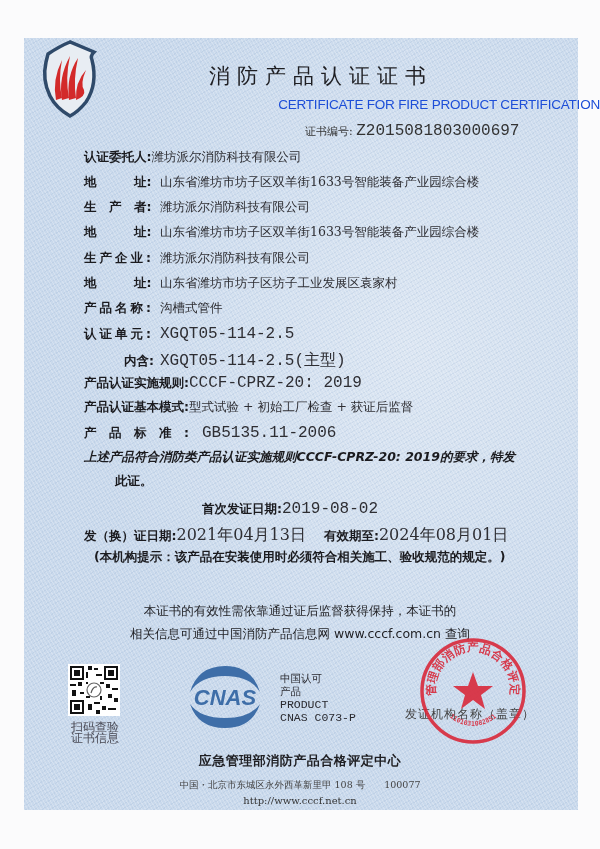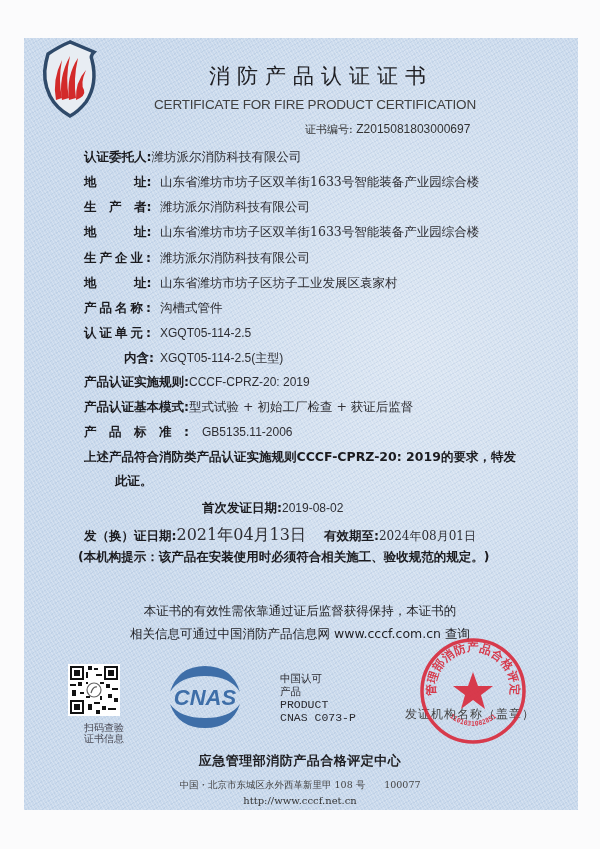--- a/index.html
+++ b/index.html
@@ -18,39 +18,39 @@
       radial-gradient(ellipse at 70% 40%, rgba(255,255,255,0.35), rgba(255,255,255,0) 60%);
   }
   .abs { position:absolute; }
   .logo { left:40px; top:40px; width:60px; height:78px; }
   .title-cn {
     left:0; width:600px; top:62px; text-align:center;
     font-family:"DejaVu Sans", sans-serif; font-size:21px; letter-spacing:7px;
     color:#1e1e22; padding-left:42px; box-sizing:border-box;
   }
   .title-en {
-    left:0; width:600px; top:97px; text-align:center;
-    font-family:"Liberation Sans", sans-serif; font-size:13.5px; color:#404040;
+    left:0; width:600px; top:97px; text-align:right;
+    font-family:"Liberation Sans", sans-serif; font-size:13.5px; color:#1d4ed8;
     padding-left:30px; box-sizing:border-box; letter-spacing:-0.2px;
   }
   .cert-no {
     left:305px; top:122px; font-size:11px; color:#333;
   }
   .row { left:84px; font-size:12.5px; white-space:nowrap; }
   .row .lbl { font-family:"DejaVu Sans", sans-serif; font-weight:bold; color:#1b1b1f; display:inline-block; }
   .row .val { color:#2e2e33; }
-  .mono { font-family:Liberation Sans, sans-serif; font-size:12px; }
+  .mono { font-family:Liberation Mono, monospace; font-size:16px; }
   .stmt { left:84px; font-family:"DejaVu Sans", sans-serif; font-weight:bold; font-size:12.5px; color:#1b1b1f; white-space:nowrap; }
   .notice {
     left:0; width:600px; text-align:center; font-family:"DejaVu Sans", sans-serif;
     font-size:12.5px; color:#1e1e22;
   }
   .qr { left:68px; top:664px; width:52px; height:52px; background:#fff; }
-  .qr-caption { left:66px; top:722px; width:58px; text-align:right; font-family:"DejaVu Sans", sans-serif; font-size:10px; line-height:11px; color:#4a4a55; }
-  .cnas { left:160px; top:662px; width:90px; height:70px; }
+  .qr-caption { left:66px; top:722px; width:58px; text-align:center; font-family:"DejaVu Sans", sans-serif; font-size:12px; line-height:11px; color:#4a4a55; }
+  .cnas { left:180px; top:662px; width:90px; height:70px; }
   .cnas-text { left:280px; top:672px; font-size:10.5px; line-height:13px; color:#2a2a30; }
   .cnas-text .en { font-family:Liberation Mono, monospace; font-size:11.5px; }
   .issuer-label { left:405px; top:706px; font-size:12px; color:#444; letter-spacing:1px; }
   .seal { left:418px; top:636px; width:110px; height:110px; }
   .org { left:0; width:600px; top:752px; text-align:center; font-family:"DejaVu Sans", sans-serif; font-weight:bold; font-size:13px; color:#1e1e22; letter-spacing:0.5px; }
   .addr { left:0; width:600px; top:779px; text-align:center; font-size:9.5px; color:#444; }
   .url { left:0; width:600px; top:795px; text-align:center; font-size:10px; color:#333; }
 </style>
 </head>
 <body>
@@ -104,31 +104,31 @@
 <div class="abs row" style="top:374px;">
   <span class="lbl">产品认证实施规则:</span><span class="val mono">CCCF-CPRZ-20: 2019</span>
 </div>
 <div class="abs row" style="top:399px;">
   <span class="lbl">产品认证基本模式:</span><span class="val">型式试验 + 初始工厂检查 + 获证后监督</span>
 </div>
 <div class="abs row" style="top:424px;">
   <span class="lbl" style="width:118px">产　品　标　准　:</span><span class="val mono">GB5135.11-2006</span>
 </div>
 
-<div class="abs stmt" style="top:449px;">上述产品符合消防类产品认证实施规则CCCF-CPRZ-20: 2019的要求，特发</div>
+<div class="abs stmt" style="top:449px;font-style:italic;">上述产品符合消防类产品认证实施规则CCCF-CPRZ-20: 2019的要求，特发</div>
 <div class="abs stmt" style="top:473px;padding-left:31px;">此证。</div>
 
 <div class="abs row" style="top:500px; left:194px;margin-left:8px;">
   <span class="lbl">首次发证日期:</span><span class="val mono">2019-08-02</span>
 </div>
 <div class="abs row" style="top:525px;">
   <span class="lbl">发（换）证日期:</span><span class="val" style="font-size:16px">2021年04月13日</span>
-  <span class="lbl" style="margin-left:14px">有效期至:</span><span class="val" style="font-size:12px">2024年08月01日</span>
-</div>
-<div class="abs stmt" style="top:549px; left:78px;">(本机构提示：该产品在安装使用时必须符合相关施工、验收规范的规定。)</div>
+  <span class="lbl" style="margin-left:14px">有效期至:</span><span class="val" style="font-size:16px">2024年08月01日</span>
+</div>
+<div class="abs stmt" style="top:549px; left:94px;">(本机构提示：该产品在安装使用时必须符合相关施工、验收规范的规定。)</div>
 
 <div class="abs notice" style="top:603px;">本证书的有效性需依靠通过证后监督获得保持，本证书的</div>
 <div class="abs notice" style="top:626px;">相关信息可通过中国消防产品信息网 www.cccf.com.cn 查询</div>
 
 <div class="abs qr">
   <svg width="52" height="52" viewBox="0 0 26 26">
     <rect width="26" height="26" fill="#fff"></rect>
     <g fill="#111">
       <rect x="1" y="1" width="7" height="7"></rect>
         <rect x="2" y="2" width="5" height="5" fill="#fff"></rect>

